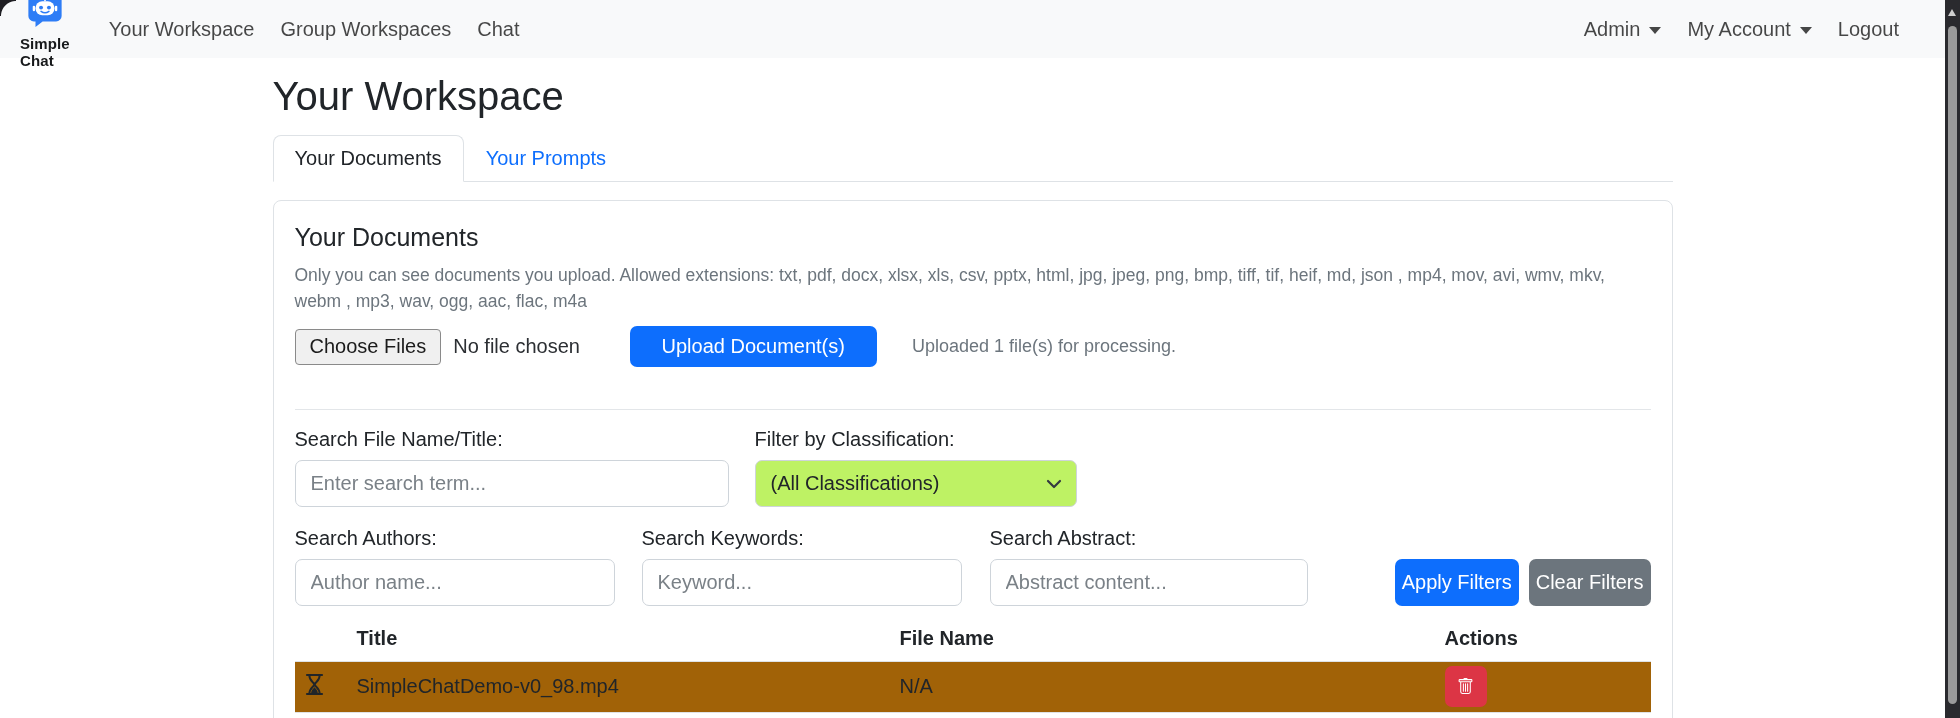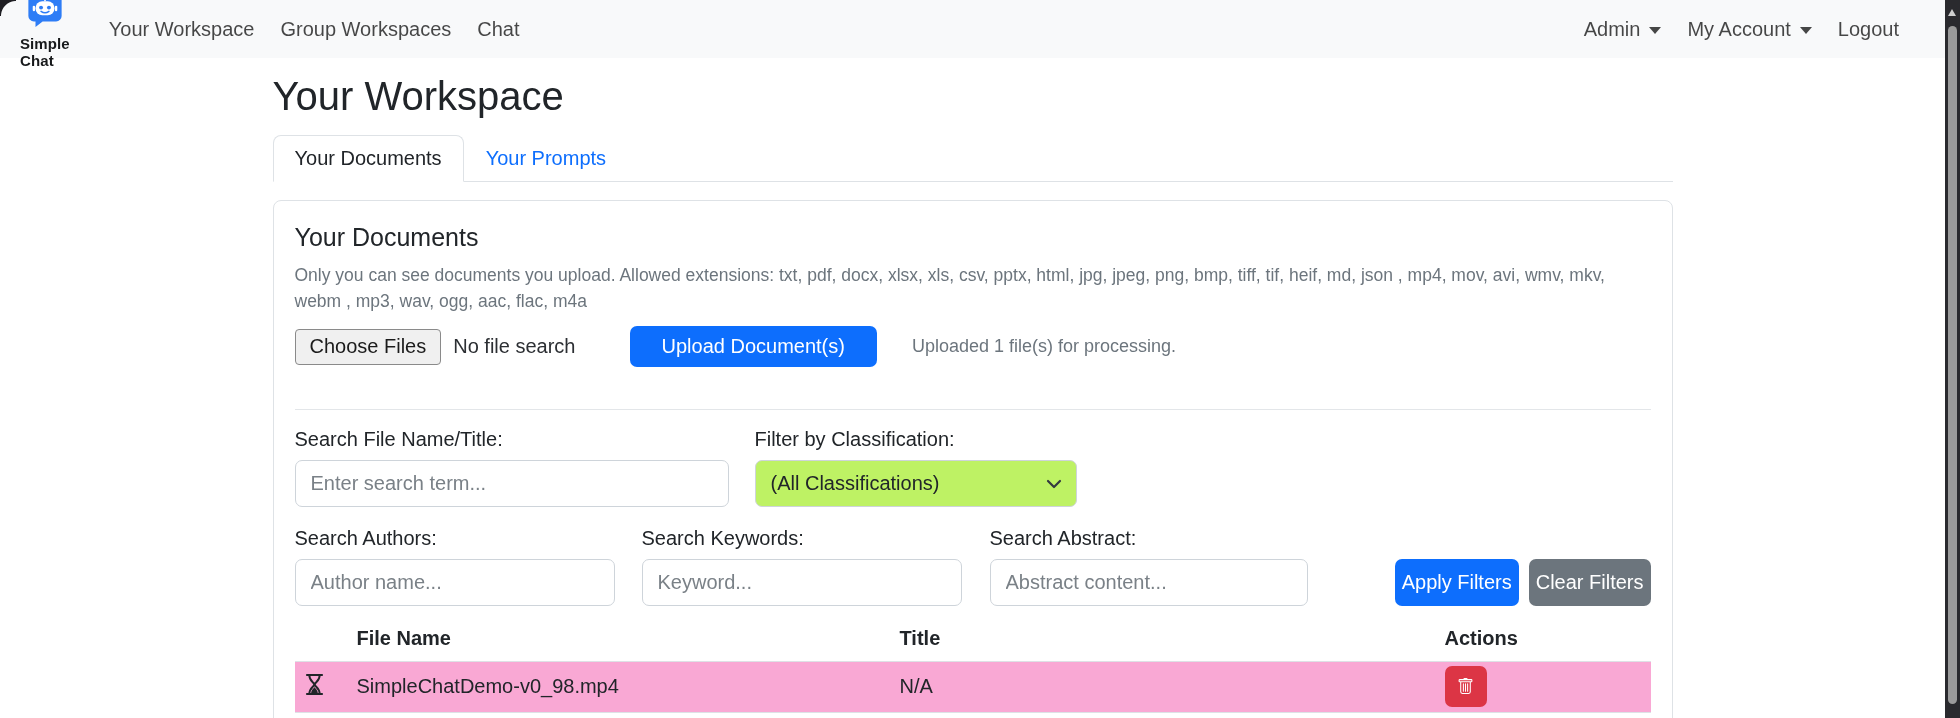--- a/index.html
+++ b/index.html
@@ -69,21 +69,21 @@
   .w-keywords { width:320px; margin-right:28px; }
   .w-abstract { width:318px; }
   .filter-btn { height:47px; padding:0 7px; }
   .apply-btn { margin-left:auto; }
   .clear-btn { margin-left:10px; }
   
   .table { margin-top:12px; }
   .trow { display:grid; grid-template-columns:62px 543px 545px 1fr; align-items:center; }
   .thead { font-weight:700; font-size:20px; padding:9px 0 11px; }
   .thead .tcell { padding:0; }
-  .tbody-row { background:#f9a8d4; border-top:1px solid #dee2e6; border-bottom:1px solid #dee2e6;
+  .tbody-row { background:#a16207; border-top:1px solid #dee2e6; border-bottom:1px solid #dee2e6;
     min-height:52px; font-size:20px; }
   .tcell { padding:4px 0; }
   .icon-cell { padding-left:10px; }
   .delete-btn { width:42px; height:41px; background:#dc3545; border:none; border-radius:7px;
     display:flex; align-items:center; justify-content:center; cursor:pointer; }
   
   .scrollbar { position:absolute; top:0; right:0; width:15px; height:718px; background:#2a2a2e; }
   .scroll-arrow { position:absolute; top:9px; left:3px; width:0; height:0;
     border-left:4.5px solid transparent; border-right:4.5px solid transparent;
     border-bottom:7px solid #cfcfcf; }
@@ -137,21 +137,21 @@
       <div class="tab inactive">Your Prompts</div>
     </div>
 
     <div class="card">
       <div class="card-heading">Your Documents</div>
       <p class="desc">Only you can see documents you upload. Allowed extensions: txt, pdf, docx, xlsx, xls, csv, pptx, html, jpg, jpeg, png, bmp, tiff, tif, heif, md, json , mp4, mov, avi, wmv, mkv, webm , mp3, wav, ogg, aac, flac, m4a</p>
 
       <div class="upload-row">
         <div class="file-group">
           <button class="choose-btn">Choose Files</button>
-          <span class="no-file">No file search</span>
+          <span class="no-file">No file chosen</span>
         </div>
         <button class="btn btn-primary upload-btn">Upload Document(s)</button>
         <span class="upload-status">Uploaded 1 file(s) for processing.</span>
       </div>
 
       <hr class="divider">
 
       <div class="filter-row1">
         <div class="fg">
           <label>Search File Name/Title:</label>
@@ -185,22 +185,22 @@
           <label>Search Abstract:</label>
           <input class="txt" type="text" placeholder="Abstract content..." style="">
         </div>
         <button class="btn btn-primary filter-btn apply-btn">Apply Filters</button>
         <button class="btn btn-secondary filter-btn clear-btn">Clear Filters</button>
       </div>
 
       <div class="table">
         <div class="trow thead">
           <div class="tcell icon-cell"></div>
+          <div class="tcell">Title</div>
           <div class="tcell">File Name</div>
-          <div class="tcell">Title</div>
           <div class="tcell">Actions</div>
         </div>
         <div class="trow tbody-row">
           <div class="tcell icon-cell">
             <svg width="19" height="23" viewBox="0 0 20 24">
               <g fill="none" stroke="#212529" stroke-width="2" stroke-linecap="round">
                 <line x1="2" y1="2" x2="18" y2="2"></line>
                 <line x1="2" y1="22" x2="18" y2="22"></line>
                 <path d="M4.5 2 C4.5 8 8.5 9 10 12 C11.5 9 15.5 8 15.5 2"></path>
                 <path d="M4.5 22 C4.5 16 8.5 15 10 12 C11.5 15 15.5 16 15.5 22"></path>

